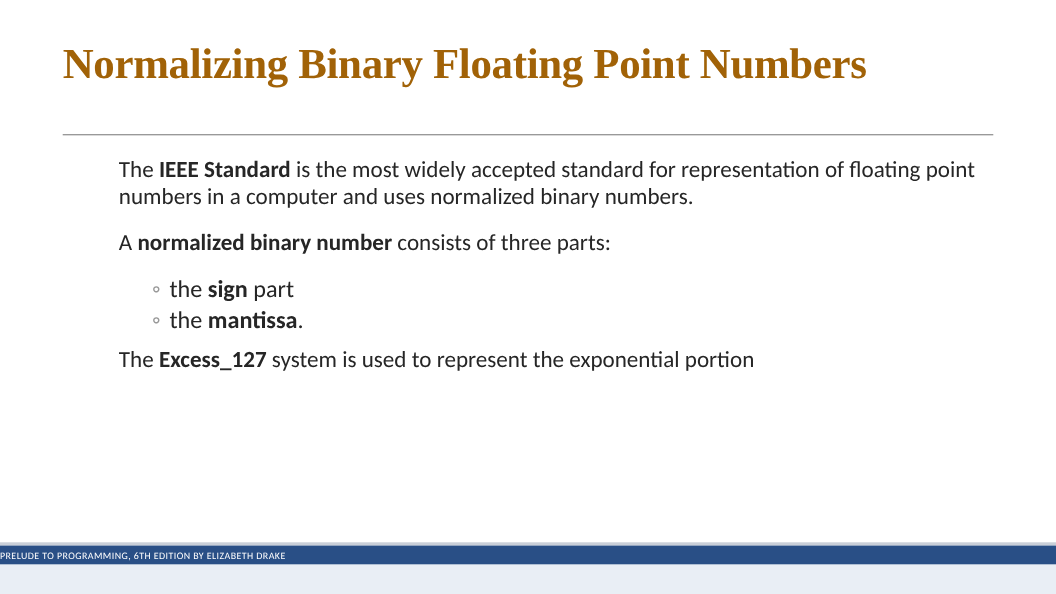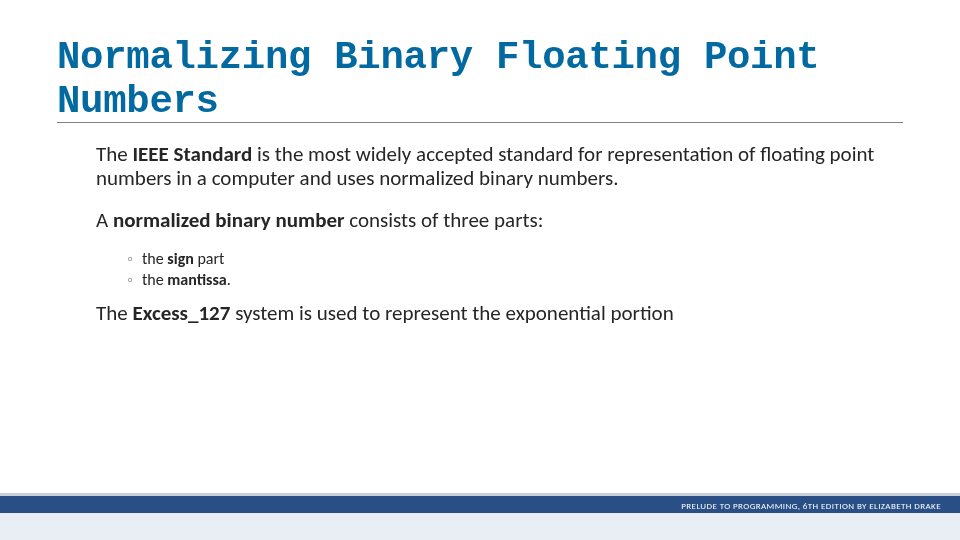--- a/index.html
+++ b/index.html
@@ -1,26 +1,26 @@
 <!DOCTYPE html>
 <html><head>
 <meta charset="utf-8">
 <style>
   html,body{margin:0;padding:0;width:960px;height:540px;font-family:"Calibri","Segoe UI",Arial,sans-serif;background:#fff;color:#262626;overflow:hidden}
   .slide{position:relative;width:960px;height:540px;box-sizing:border-box}
-  .title{position:absolute;left:57px;top:36px;font-size:39px;font-weight:700;color:#0369a1;letter-spacing:-0.3px;font-family:Liberation Mono, monospace}
+  .title{position:absolute;left:57px;top:36px;font-size:39px;font-weight:700;color:#a16207;letter-spacing:-0.3px;font-family:Liberation Serif, serif}
   .rule{position:absolute;left:57px;top:122px;width:846px;height:0;border-top:1px solid #808080}
-  .body{position:absolute;left:96px;top:142px;width:810px;font-size:21px;line-height:1.15}
+  .body{position:absolute;left:108px;top:142px;width:810px;font-size:21px;line-height:1.15}
   .body p{margin:0 0 18px 0}
-  .sub{margin:0 0 2px 0;padding-left:28px;font-size:16px}
+  .sub{margin:0 0 2px 0;padding-left:28px;font-size:22px}
   .sub .ring{display:inline-block;width:12px;text-align:center;color:#999;margin-right:6px}
   .footer-band{position:absolute;left:0;bottom:0;width:960px;height:44px;background:#e9eef5}
   .footer-shadow{position:absolute;left:0;bottom:44px;width:960px;height:3px;background:#c9cfd8}
   .footer-bar{position:absolute;left:0;bottom:27px;width:960px;height:17px;background:#294f86}
-  .footer-text{position:absolute;left:0;bottom:29px;width:941px;text-align:right;font-size:9px;letter-spacing:0.4px;color:#fff;font-family:"Calibri","Segoe UI",Arial,sans-serif}
+  .footer-text{position:absolute;left:0;bottom:29px;width:941px;text-align:left;font-size:9px;letter-spacing:0.4px;color:#fff;font-family:"Calibri","Segoe UI",Arial,sans-serif}
   b{font-weight:700}
 </style>
 </head>
 <body>
 
 <div class="slide">
 
   <div class="title">Normalizing Binary Floating Point Numbers</div>
   <div class="rule"></div>
 

